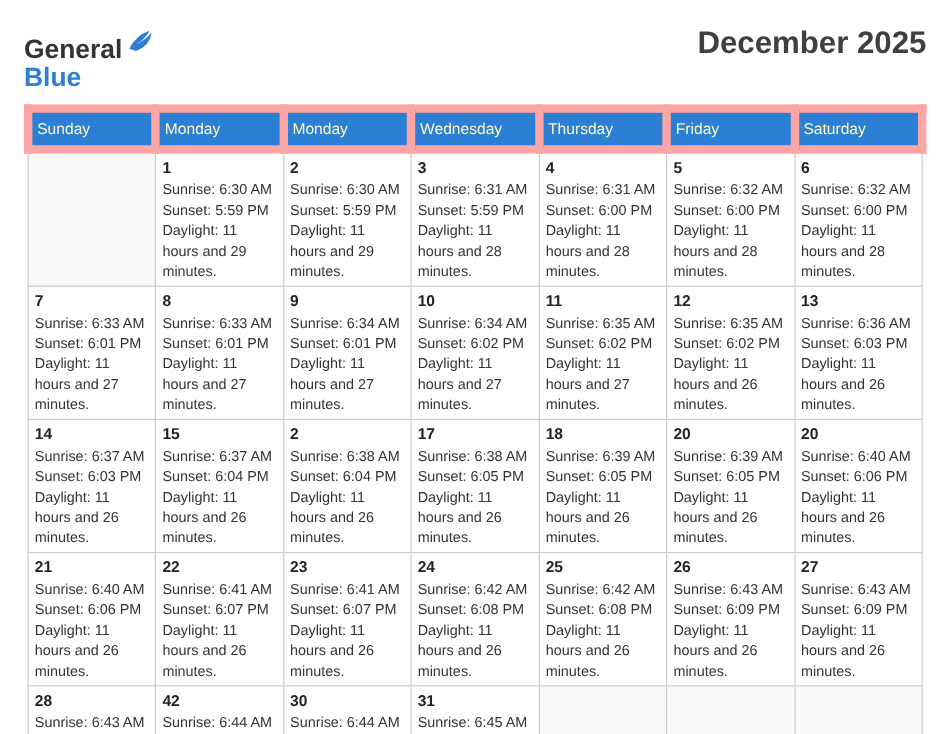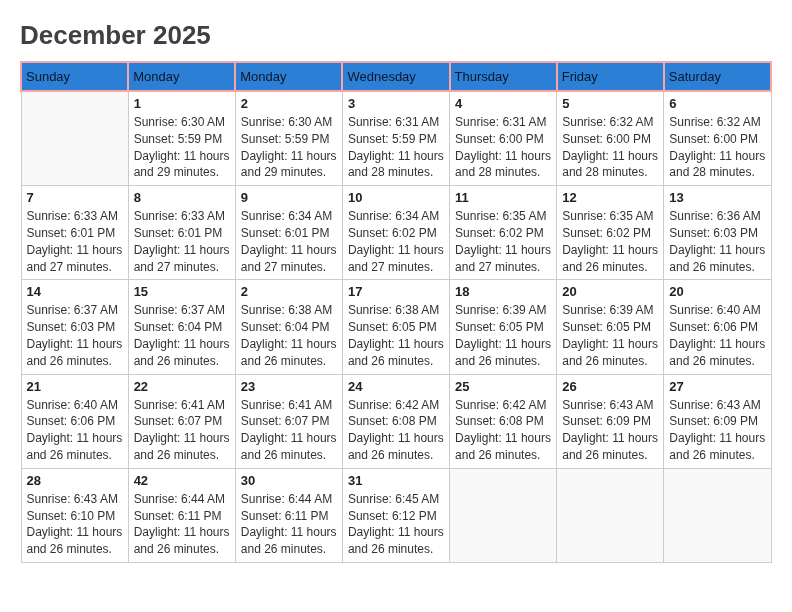--- a/index.html
+++ b/index.html
@@ -44,26 +44,26 @@
       font-size: 16px;
       color: #444;
     }
     .calendar {
       width: 100%;
       border-collapse: collapse;
       font-size: 11px;
     }
     .calendar th {
       background-color: #2b7fd4;
-      color: #0f172a;
+      color: #fef9c3;
       padding: 6px 4px;
       text-align: left;
       font-size: 13px;
       font-weight: normal;
-      border: 2px solid #fca5a5;
+      border: 7px solid #fca5a5;
     }
     .calendar td {
       border: 1px solid #ccc;
       vertical-align: top;
       padding: 4px 5px;
       width: 107px;
       min-height: 80px;
       background: #fff;
     }
     .calendar td.empty {
@@ -79,20 +79,30 @@
     .day-info {
       color: #333;
       font-size: 12px;
       line-height: 1.4;
     }
   </style>
 </head>
 <body>
 
 <div class="header">
+  <div class="logo">
+    <div>
+      <div class="logo-text">
+        <span class="general">General</span><svg class="logo-icon" viewBox="0 0 30 30" xmlns="http://www.w3.org/2000/svg">
+            <path d="M4 22 Q10 10 22 6 Q18 14 10 18 Q16 16 24 8 Q22 20 10 24 Z" fill="#2b7fd4"></path>
+          </svg><br>
+        <span class="blue" style="color:#2b7fd4;font-size:22px;font-weight:bold;">Blue</span>
+      </div>
+    </div>
+  </div>
   <div class="title-block">
     <div class="month-year">December 2025</div>
   </div>
 </div>
 
 <table class="calendar">
   <thead>
     <tr>
     <th>Sunday</th>
         <th>Monday</th>

